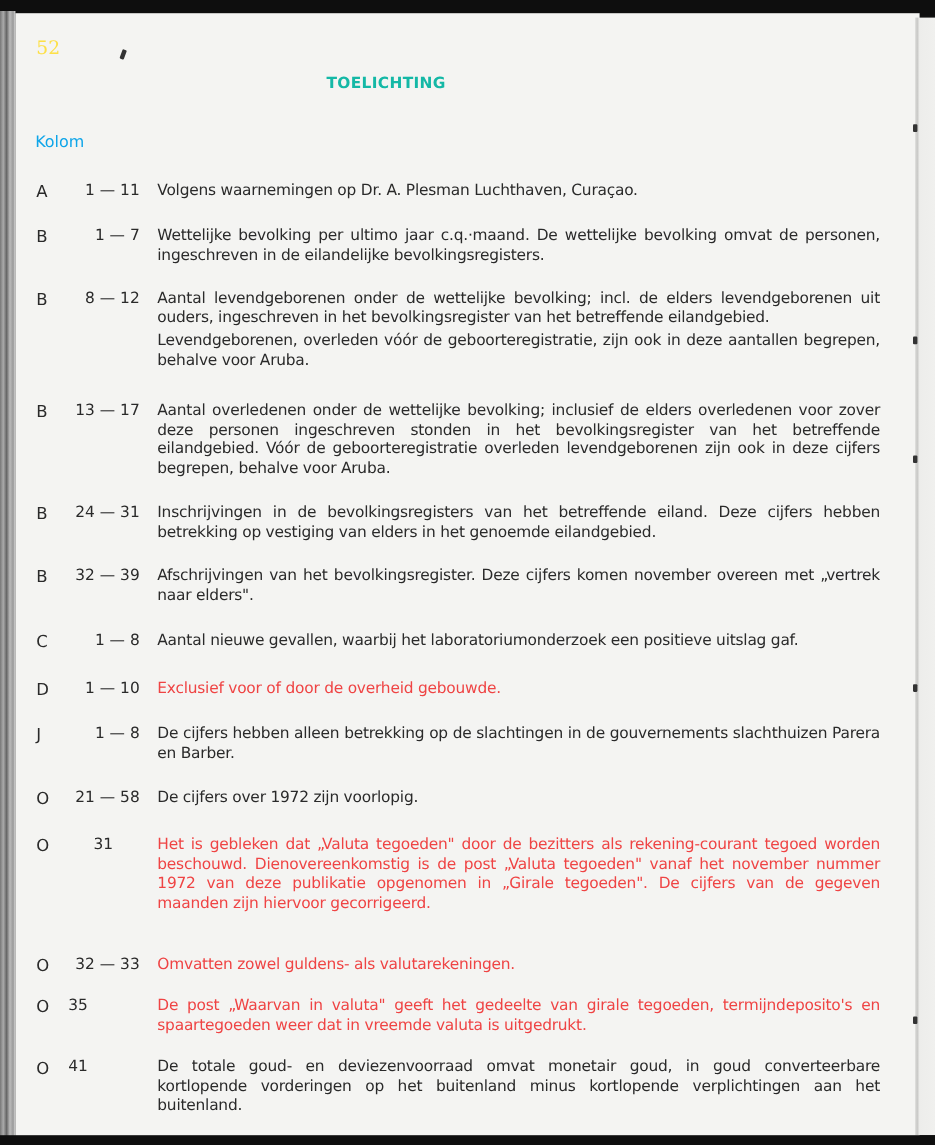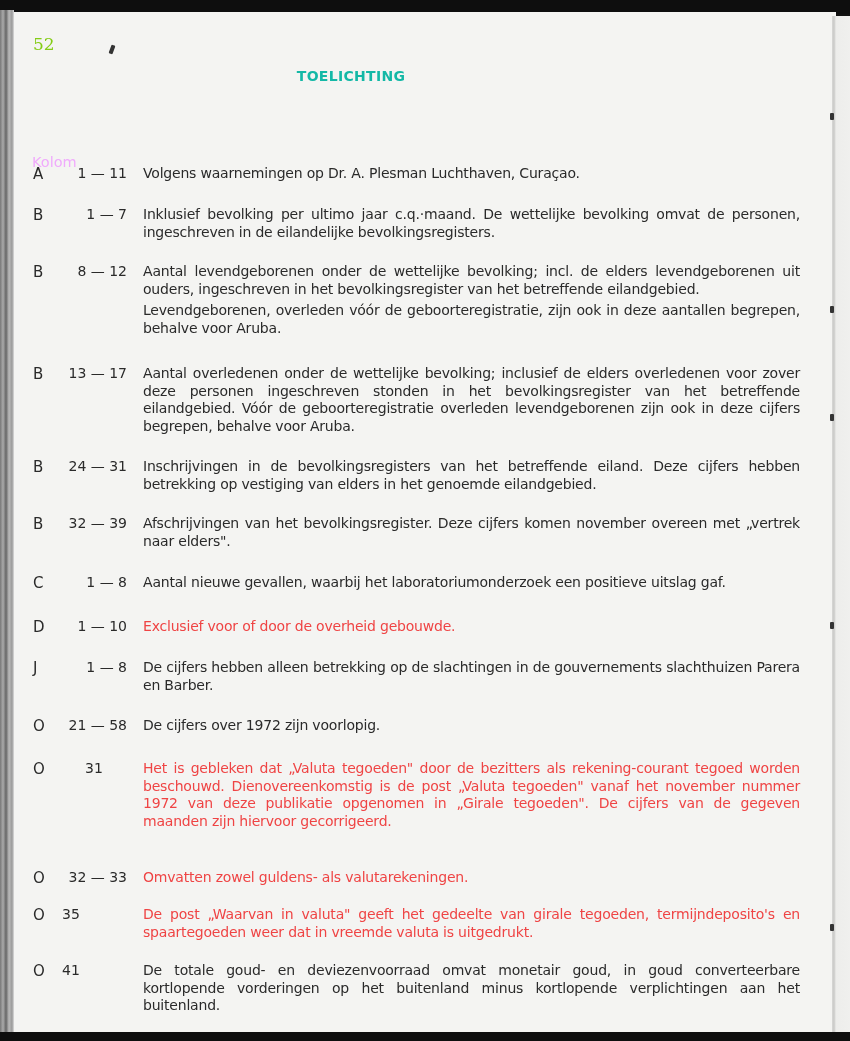--- a/index.html
+++ b/index.html
@@ -10,24 +10,24 @@
       font-family: "DejaVu Sans", sans-serif;
       color: #2a2a2a;
     }
     .top-band { position: absolute; left: 0; top: 0; width: 850px; height: 14px; background: #0e0e0e; }
     .bottom-band { position: absolute; left: 0; top: 1032px; width: 850px; height: 9px; background: #0e0e0e; }
     .spine { position: absolute; left: 0; top: 10px; width: 14px; height: 1025px;
       background: linear-gradient(90deg, #777 0px, #aaa 3px, #666 6px, #bbb 9px, #999 12px, #ddd 14px); }
     .page { position: absolute; left: 14px; top: 12px; width: 822px; height: 1021px; background: #f4f4f2; }
     .right-edge { position: absolute; left: 832px; top: 16px; width: 18px; height: 1016px;
       background: linear-gradient(90deg, #d8d8d6 0px, #c9c9c7 2px, #ededeb 4px, #f0f0ee 18px); }
-    .page-number { position: absolute; left: 33px; top: 34px; font-family: "DejaVu Serif", serif; font-size: 17px; color: #84cc16; }
+    .page-number { position: absolute; left: 33px; top: 34px; font-family: "DejaVu Serif", serif; font-size: 17px; color: #fde047; }
     .speck { position: absolute; left: 110px; top: 45px; width: 4px; height: 9px; background: #333; transform: rotate(20deg); border-radius: 1px; }
     .title { position: absolute; left: 0; width: 702px; top: 68px; text-align: center; font-size: 14px; font-weight: bold; letter-spacing: 0.3px; color: #14b8a6; }
-    .kolom { position: absolute; left: 32px; top: 122px; font-size: 14.5px; color: #f0abfc; margin-top: 32px; }
+    .kolom { position: absolute; left: 32px; top: 122px; font-size: 14.5px; color: #0ea5e9; }
     .entry { position: absolute; left: 0; width: 830px; }
     .entry .letter { position: absolute; left: 33px; top: 0; font-size: 15px; width: 20px; }
     .entry .range { position: absolute; left: 55px; top: 0; width: 72px; text-align: right; font-size: 14px; white-space: nowrap; }
     .entry .text { position: absolute; left: 143px; top: 0; width: 673px; font-size: 14px; line-height: 17.5px; text-align: justify; letter-spacing: -0.2px; }
     .entry .para { margin: 0 16px 4px 0; }
     .entry .text.light { color: #ef4444; }
     .mark { position: absolute; width: 4px; height: 7px; background: #333; border-radius: 1px; }
   </style>
 </head>
 <body>
@@ -48,21 +48,21 @@
   <span class="range">1 — 11</span>
   <div class="text">
     <p class="para">Volgens waarnemingen op Dr. A. Plesman Luchthaven, Curaçao.</p>
   </div>
 </div>
 
 <div class="entry" style="top:206px;">
   <span class="letter">B</span>
   <span class="range">1 — 7</span>
   <div class="text">
-    <p class="para">Inklusief bevolking per ultimo jaar c.q.·maand. De wettelijke bevolking omvat de personen, ingeschreven in de eilandelijke bevolkingsregisters.</p>
+    <p class="para">Wettelijke bevolking per ultimo jaar c.q.·maand. De wettelijke bevolking omvat de personen, ingeschreven in de eilandelijke bevolkingsregisters.</p>
   </div>
 </div>
 
 <div class="entry" style="top:263px;">
   <span class="letter">B</span>
   <span class="range">8 — 12</span>
   <div class="text">
     <p class="para">Aantal levendgeborenen onder de wettelijke bevolking; incl. de elders levendgeborenen uit ouders, ingeschreven in het bevolkingsregister van het betreffende eilandgebied.</p>
     <p class="para">Levendgeborenen, overleden vóór de geboorteregistratie, zijn ook in deze aantallen begrepen, behalve voor Aruba.</p>
   </div>

